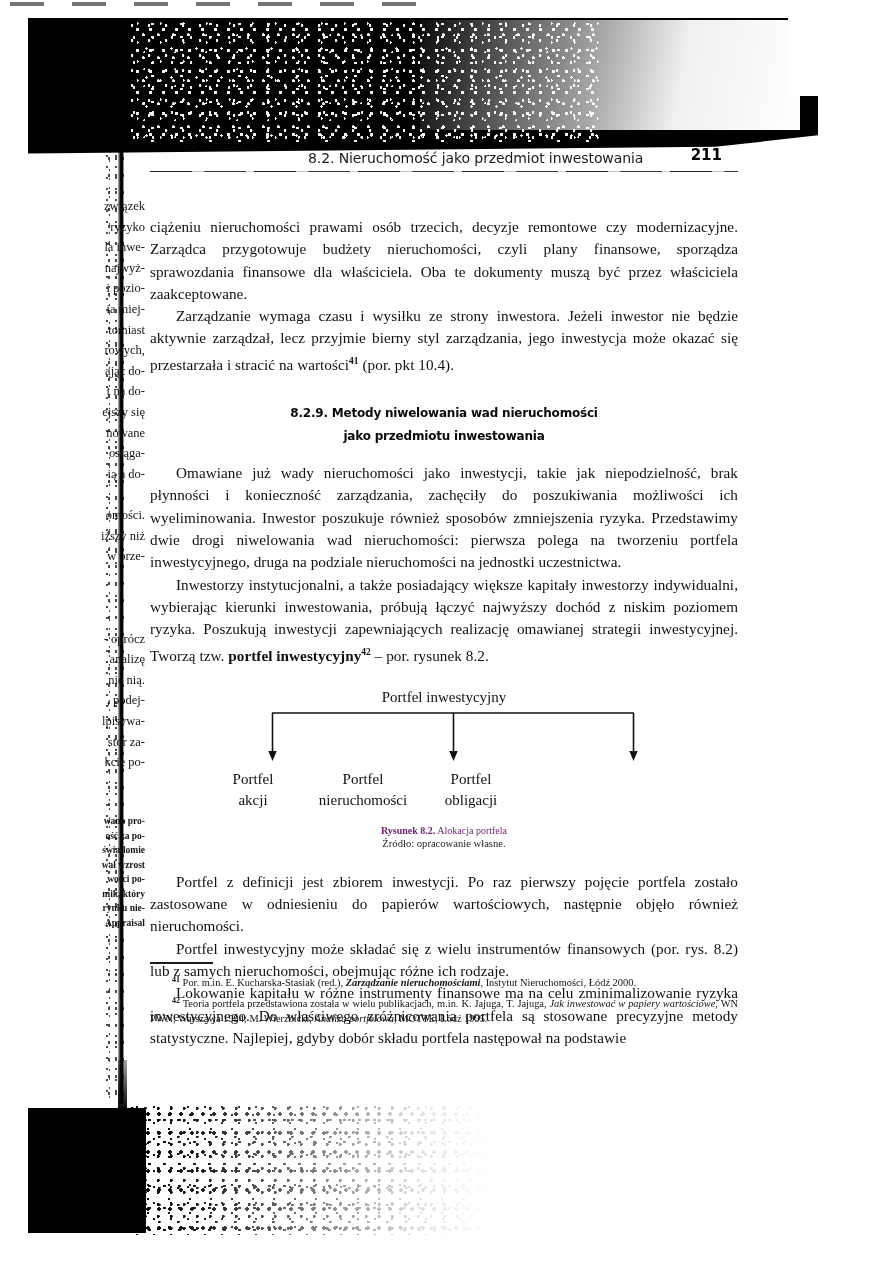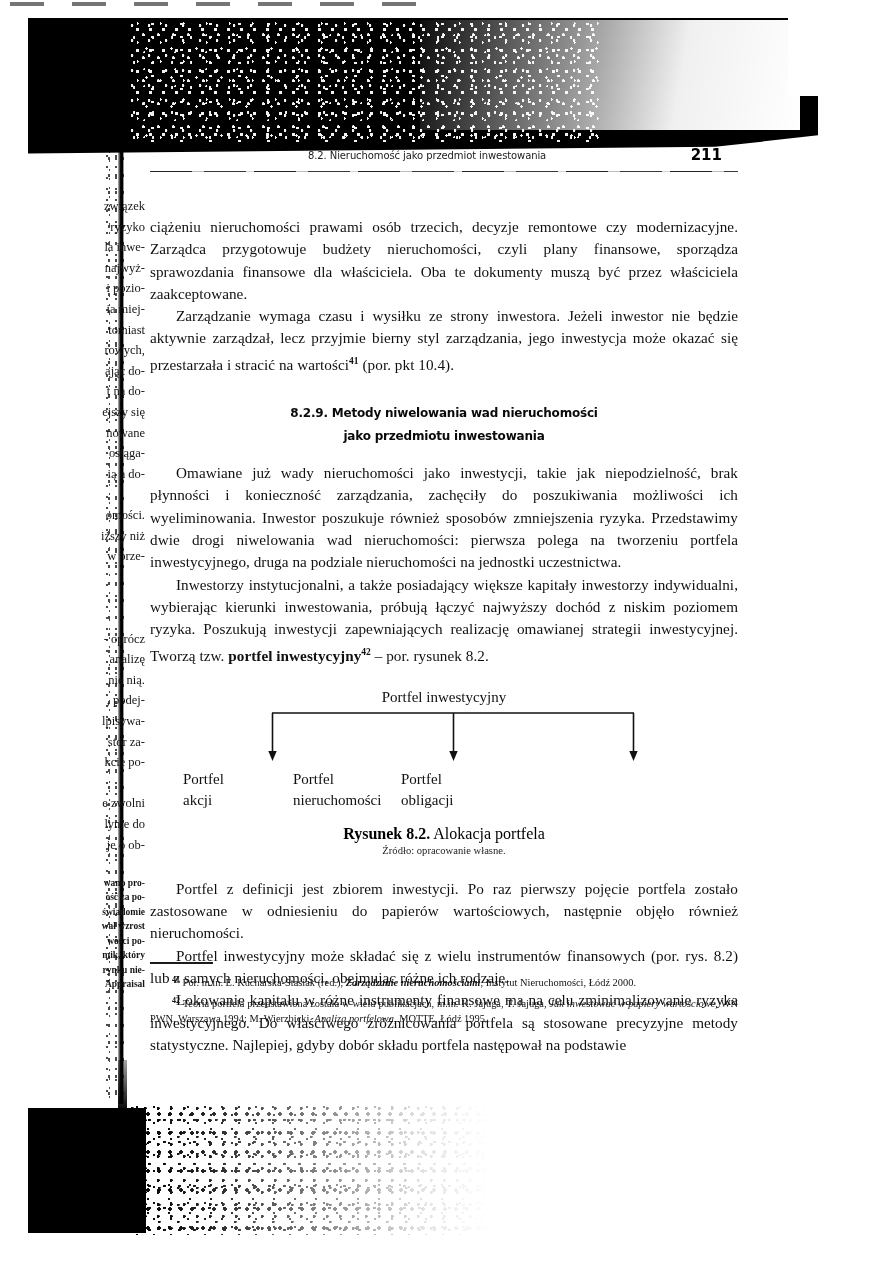--- a/index.html
+++ b/index.html
@@ -160,21 +160,21 @@
     left: 150px;
     top: 150px;
     width: 588px;
     height: 22px;
   }
   .runhead-title {
     position: absolute;
     left: 158px;
     top: 0;
     font-family: "DejaVu Sans", sans-serif;
-    font-size: 10px;
+    font-size: 14px;
     color: #1a1a1a;
     letter-spacing: -0.1px;
     white-space: nowrap;
   }
   .runhead-page {
     position: absolute;
     right: 16px;
     top: -4px;
     font-family: "DejaVu Sans", sans-serif;
     font-size: 15px;
@@ -239,35 +239,35 @@
     margin-bottom: 3px;
   }
   .fig-svg-wrap { display: block; text-align: center; }
   .fig-nodes {
     position: relative;
     height: 44px;
     margin-top: 2px;
   }
   .fig-node {
     position: absolute;
-    text-align: left;
+    text-align: center;
     font-size: 15px;
     line-height: 21px;
     color: #101010;
     width: 140px;
   }
   .fig-node .n1 { display: block; }
   .fig-node .n2 { display: block; }
   .fig-node.n-akcje  { left: 33px; }
   .fig-node.n-nieru  { left: 143px; }
   .fig-node.n-oblig  { left: 251px; }
   .fig-caption {
     text-align: center;
-    font-size: 16px;
-    color: #000000;
+    font-size: 10px;
+    color: #701a75;
     margin-top: 12px;
   }
   .fig-caption b { font-weight: bold; }
   .fig-source {
     text-align: center;
     font-size: 10.6px;
     color: #1c1c1c;
     margin-top: 2px;
   }
 
@@ -344,25 +344,20 @@
     <div class="margin-block">
       <div class="mg-line">- oprócz</div>
       <div class="mg-line">analizę</div>
       <div class="mg-line">nie nią.</div>
       <div class="mg-line">, podej-</div>
       <div class="mg-line">lpisywa-</div>
       <div class="mg-line">stor za-</div>
       <div class="mg-line">kcie po-</div>
     </div>
     <div class="mg-gap"></div>
-    <div class="margin-block">
-      <div class="mg-line">e zwolni</div>
-      <div class="mg-line">lynie do</div>
-      <div class="mg-line">je o ob-</div>
-    </div>
     <div class="mg-gap"></div>
     <div class="margin-block margin-tiny">
       <div class="mg-line">wano pro-</div>
       <div class="mg-line">ość za po-</div>
       <div class="mg-line">świadomie</div>
       <div class="mg-line">wał wzrost</div>
       <div class="mg-line">wości po-</div>
       <div class="mg-line">mik, który</div>
       <div class="mg-line">rynku nie-</div>
       <div class="mg-line">Appraisal</div>

